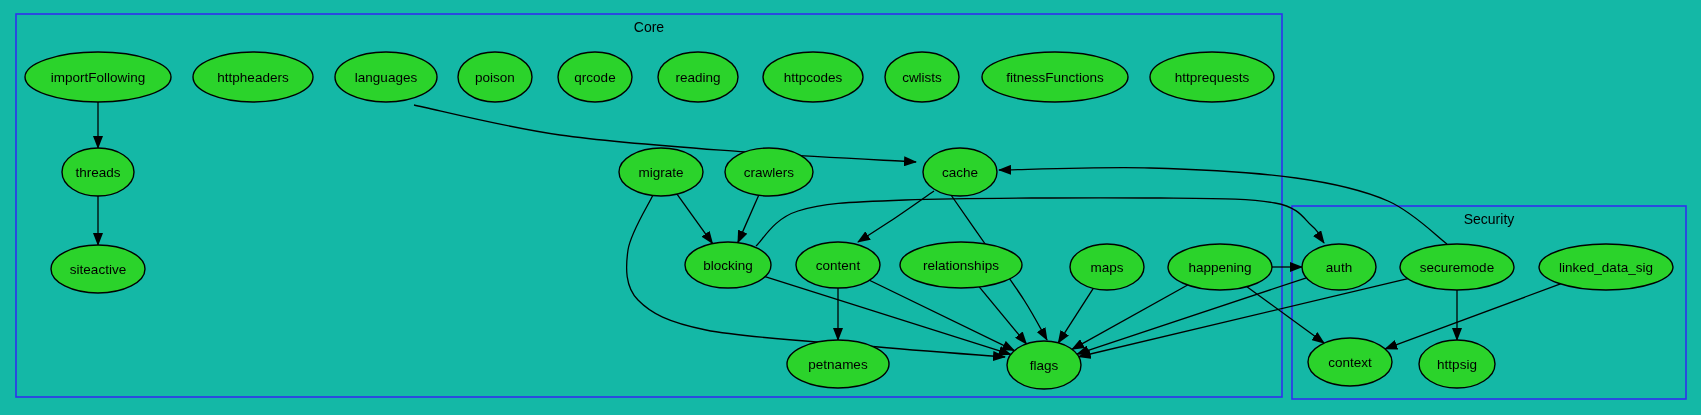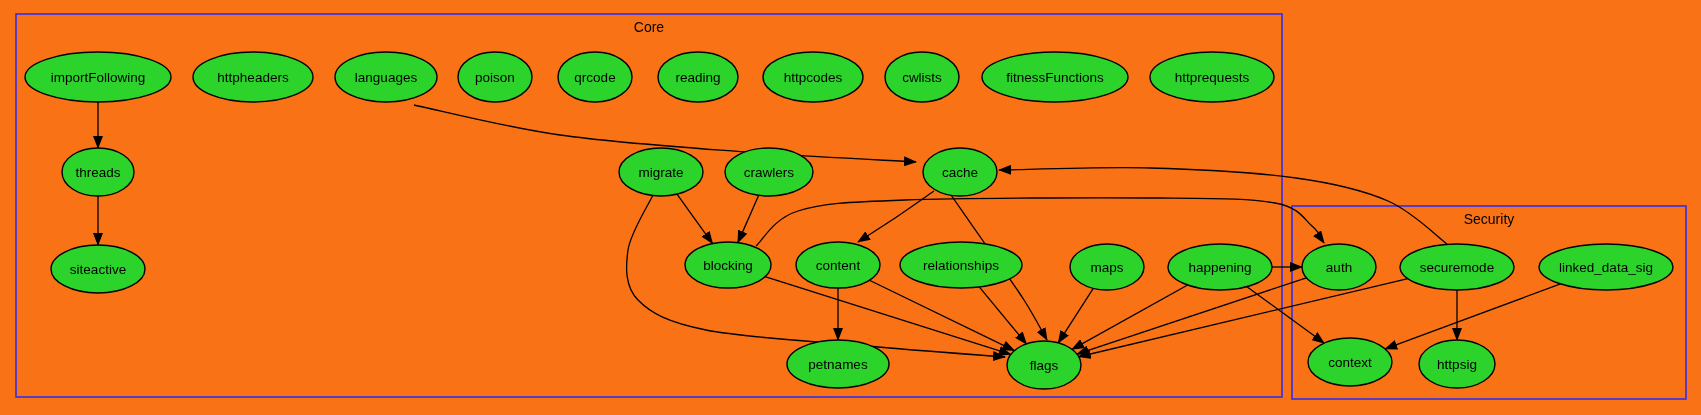--- a/index.html
+++ b/index.html
@@ -1,17 +1,17 @@
 <!DOCTYPE html>
 <html><head>
 <meta charset="utf-8">
 <style>
   html,body{margin:0;padding:0;background:#ffffff;}
   body{font-family:"Liberation Sans", sans-serif;}
-  #stage{width:1701px;height:415px;position:relative;background:#f97316;overflow:hidden;}
+  #stage{width:1701px;height:415px;position:relative;background:#14b8a6;overflow:hidden;}
   svg{display:block;}
   text{font-family:"Liberation Sans", sans-serif;fill:#000;}
   .node-label{font-size:13.5px;}
   .cluster-label{font-size:14px;}
 </style>
 </head>
 <body>
 
 <div id="stage">
   <svg id="graph" width="1701" height="415" viewBox="0 0 1701 415">

